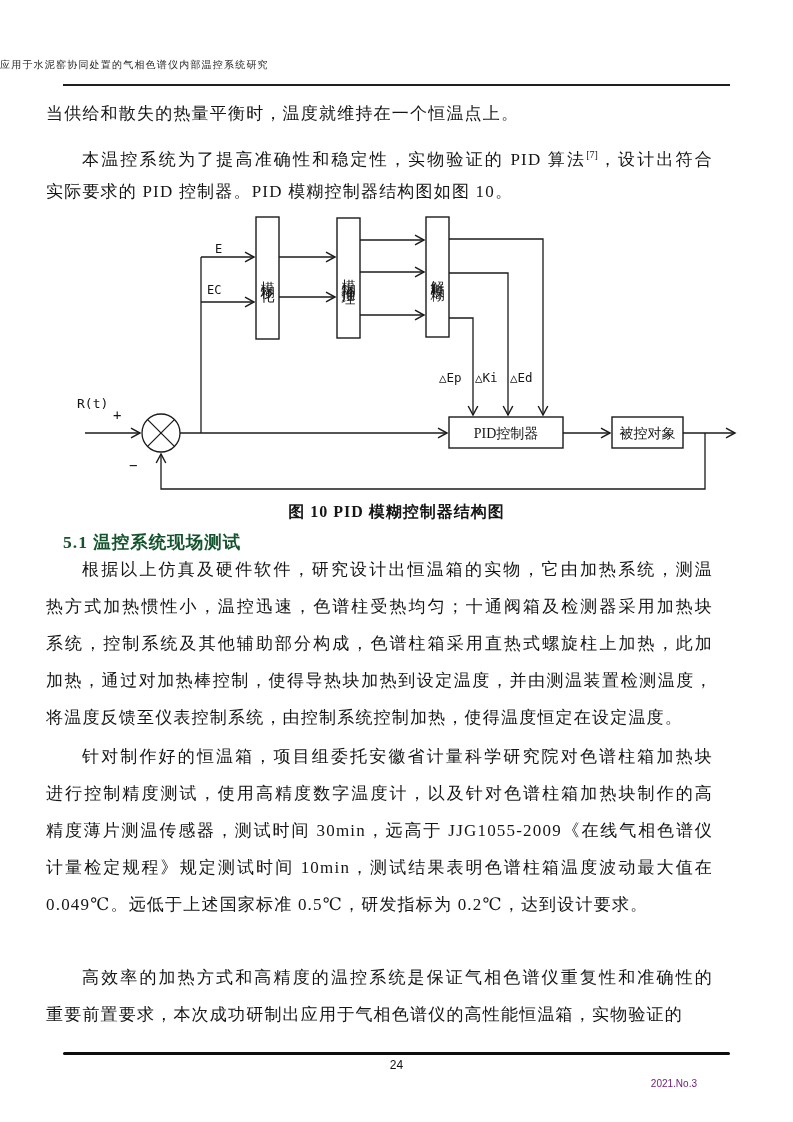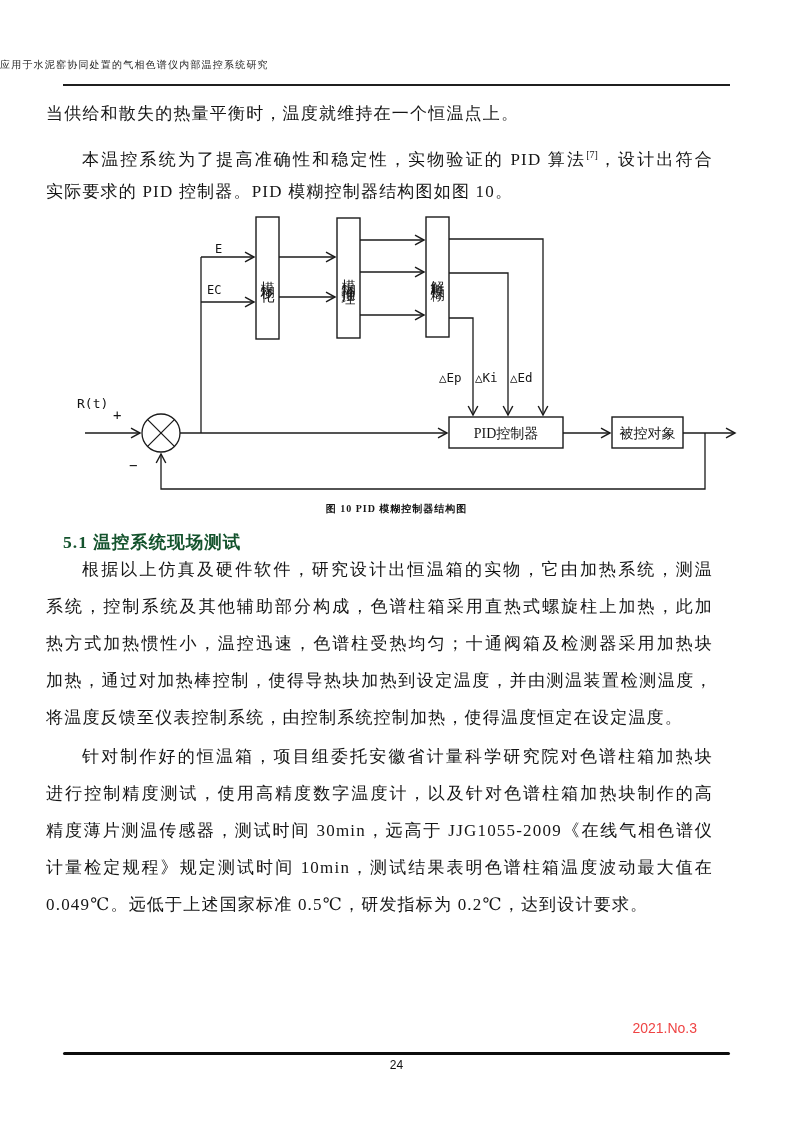--- a/index.html
+++ b/index.html
@@ -23,30 +23,30 @@
   .indent{text-indent:36px;}
   sup{font-size:10px;vertical-align:super;letter-spacing:0;}
   .heading{
     position:absolute;left:63px;width:667px;height:30px;line-height:30px;
     font-size:17.5px;font-weight:bold;letter-spacing:1px;color:#14532d;
   }
   .figure-wrap{position:absolute;top:212px;left:63px;width:680px;height:292px;}
   .figure-wrap svg{display:block;}
   .caption{
     position:absolute;top:502px;left:0;width:100%;text-align:center;
-    font-size:10px;letter-spacing:1px;font-weight:bold;color:#161616;
+    font-size:16px;letter-spacing:1px;font-weight:bold;color:#161616;
   }
   .footer-rule{position:absolute;top:1052px;left:63px;width:667px;height:3px;background:#0d0d0d;border-radius:2px;}
   .footer-page{
     position:absolute;top:1058px;left:0;width:100%;text-align:center;
     font-family:Liberation Sans, sans-serif;font-size:12px;color:#111;
   }
   .footer-issue{
-    position:absolute;top:1020px;right:96px;
-    font-family:"Liberation Sans","DejaVu Sans",sans-serif;font-size:14px;color:#ef4444;
+    position:absolute;top:1078px;right:96px;
+    font-family:"Liberation Sans","DejaVu Sans",sans-serif;font-size:10px;color:#701a75;
   }
   
   .dg-box{fill:#ffffff;stroke:#1b1b1b;stroke-width:1.4;}
   .dg-line{fill:none;stroke:#1b1b1b;stroke-width:1.3;}
   .dg-cjk{font-family:"Liberation Serif","DejaVu Serif",serif;font-size:14px;fill:#141414;}
   .vtext{writing-mode:vertical-rl;text-orientation:upright;letter-spacing:4px;}
   .dg-mono{font-family:"DejaVu Sans Mono","Liberation Mono",monospace;font-size:12px;fill:#141414;}
   .dg-sign{font-family:"DejaVu Sans Mono","Liberation Mono",monospace;font-size:14px;fill:#141414;}
 </style>
 </head>
@@ -118,33 +118,37 @@
       <text class="dg-mono" x="447" y="170" style="font-size:12.5px">△Ed</text>
     </svg>
   </div>
 
   <div class="caption">图 10  PID 模糊控制器结构图</div>
 
   <div class="heading" style="top:527px">5.1 温控系统现场测试</div>
 
   <div class="textblock" style="top:551px">
     <div class="line indent">根据以上仿真及硬件软件，研究设计出恒温箱的实物，它由加热系统，测温</div>
+    <div class="line">热方式加热惯性小，温控迅速，色谱柱受热均匀；十通阀箱及检测器采用加热块</div>
     <div class="line">系统，控制系统及其他辅助部分构成，色谱柱箱采用直热式螺旋柱上加热，此加</div>
-    <div class="line">热方式加热惯性小，温控迅速，色谱柱受热均匀；十通阀箱及检测器采用加热块</div>
     <div class="line">加热，通过对加热棒控制，使得导热块加热到设定温度，并由测温装置检测温度，</div>
     <div class="line last">将温度反馈至仪表控制系统，由控制系统控制加热，使得温度恒定在设定温度。</div>
   </div>
 
   <div class="textblock" style="top:738px">
     <div class="line indent">针对制作好的恒温箱，项目组委托安徽省计量科学研究院对色谱柱箱加热块</div>
     <div class="line">进行控制精度测试，使用高精度数字温度计，以及针对色谱柱箱加热块制作的高</div>
     <div class="line">精度薄片测温传感器，测试时间 30min，远高于 JJG1055-2009《在线气相色谱仪</div>
     <div class="line">计量检定规程》规定测试时间 10min，测试结果表明色谱柱箱温度波动最大值在</div>
     <div class="line last">0.049℃。远低于上述国家标准 0.5℃，研发指标为 0.2℃，达到设计要求。</div>
   </div>
 
 
+  <div class="textblock" style="top:959px">
+    <div class="line indent">高效率的加热方式和高精度的温控系统是保证气相色谱仪重复性和准确性的</div>
+    <div class="line last">重要前置要求，本次成功研制出应用于气相色谱仪的高性能恒温箱，实物验证的</div>
+  </div>
 
   <div class="footer-rule"></div>
   <div class="footer-page">24</div>
   <div class="footer-issue">2021.No.3</div>
 
 </div>
 
 </body></html>

